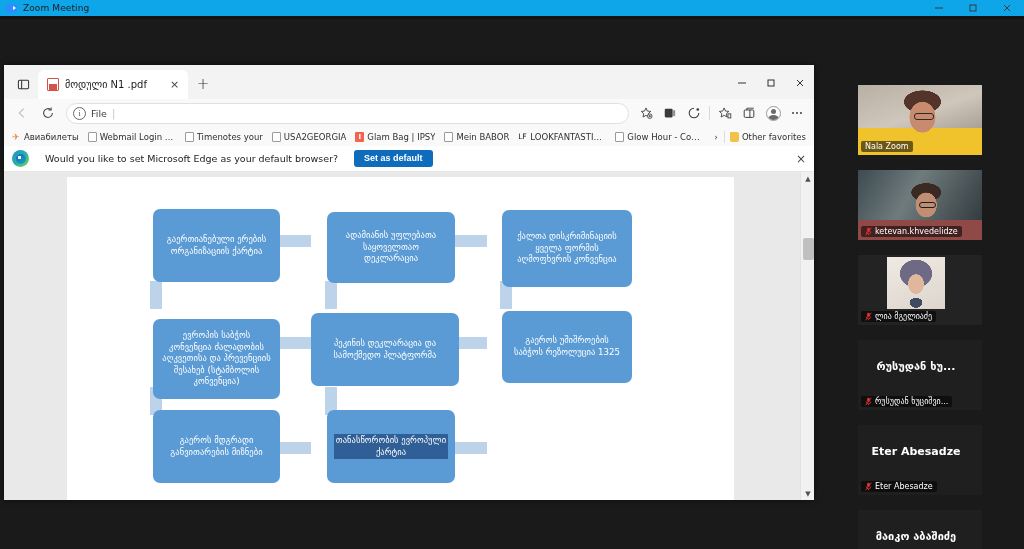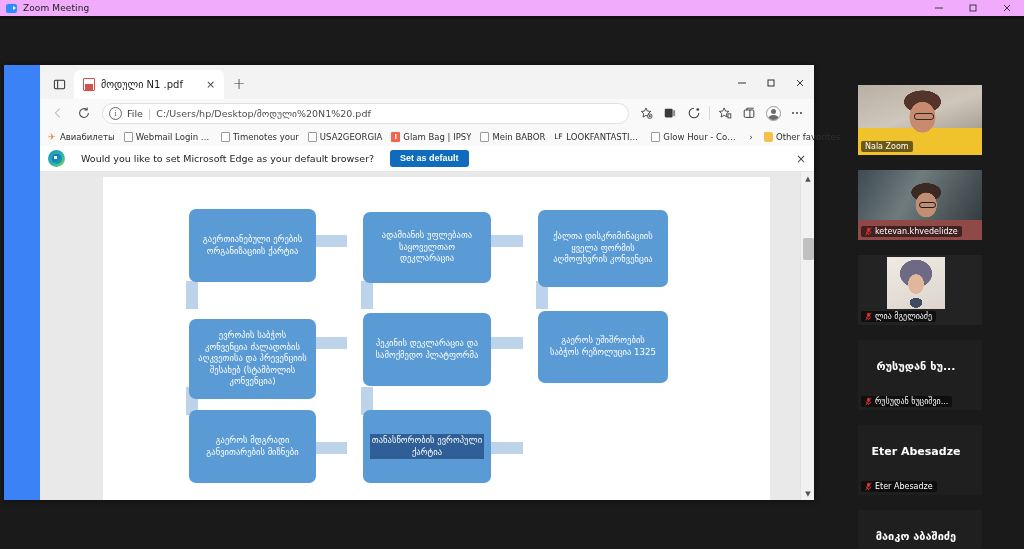--- a/index.html
+++ b/index.html
@@ -14,21 +14,21 @@
   #zoom-app {
     position: relative;
     width: 1024px; height: 549px;
     background: #1a1a1a;
   }
 
   
   .zoom-titlebar {
     position: absolute; top: 0; left: 0;
     width: 1024px; height: 16px;
-    background: #f0abfc;
+    background: #0ea5e9;
     display: flex; align-items: center;
   }
   .zoom-logo {
     width: 11px; height: 9px;
     margin-left: 6px; margin-right: 6px;
     background: #2d8cff;
     border-radius: 2px;
     position: relative;
     flex: none;
   }
@@ -61,21 +61,20 @@
     background: #111111;
   }
 
   
   #edge-window {
     position: absolute;
     left: 4px; top: 65px;
     width: 810px; height: 435px;
     background: #3b82f6;
     box-shadow: 0 0 6px rgba(0,0,0,.55);
-    padding-left: 36px;
   }
 
   
   .tabstrip {
     height: 34px;
     background: #f3f3f3;
     display: flex; align-items: flex-end;
     padding-left: 4px;
     position: relative;
   }
@@ -497,21 +496,20 @@
         <svg width="14" height="14" viewBox="0 0 16 16">
             <path d="M13 8 A5 5 0 1 1 11.2 4.2" fill="none" stroke="currentColor" stroke-width="1.2"></path>
             <path d="M11.6 1.6 L11.6 4.6 L8.6 4.6" fill="none" stroke="currentColor" stroke-width="1.2"></path>
           </svg>
       </div>
 
       <div class="omnibox">
         <span class="omni-info">i</span>
         <span class="omni-file">File</span>
         <span class="omni-sep">|</span>
-        <span class="omni-url">C:/Users/hp/Desktop/მოდული%20N1%20.pdf</span>
       </div>
 
       <div class="tb-icon">
         <svg width="14" height="14" viewBox="0 0 16 16">
             <path d="M8 2.2 L9.6 5.8 L13.4 6.2 L10.6 8.8 L11.4 12.6 L8 10.7 L4.6 12.6 L5.4 8.8 L2.6 6.2 L6.4 5.8 Z" fill="none" stroke="currentColor" stroke-width="1"></path>
             <circle cx="12.3" cy="11.6" r="2.6" fill="#fff" stroke="currentColor" stroke-width="1"></circle>
             <line x1="12.3" y1="10.3" x2="12.3" y2="12.9" stroke="currentColor" stroke-width="1"></line>
             <line x1="11" y1="11.6" x2="13.6" y2="11.6" stroke="currentColor" stroke-width="1"></line>
           </svg>
       </div>
@@ -622,21 +620,21 @@
         <div class="node" style="left:260px;top:35px;width:128px;height:71px;">
           <span>ადამიანის უფლებათა საყოველთაო დეკლარაცია</span>
         </div>
         <div class="node" style="left:435px;top:33px;width:130px;height:77px;">
           <span>ქალთა დისკრიმინაციის ყველა ფორმის აღმოფხვრის კონვენცია</span>
         </div>
 
         <div class="node" style="left:86px;top:142px;width:127px;height:80px;">
           <span>ევროპის საბჭოს კონვენცია ძალადობის აღკვეთისა და პრევენციის შესახებ (სტამბოლის კონვენცია)</span>
         </div>
-        <div class="node" style="left:260px;top:136px;width:128px;height:73px;">
+        <div class="node" style="left:244px;top:136px;width:148px;height:73px;">
           <span>პეკინის დეკლარაცია და სამოქმედო პლატფორმა</span>
         </div>
         <div class="node" style="left:435px;top:134px;width:130px;height:72px;">
           <span>გაეროს უშიშროების საბჭოს რეზოლუცია 1325</span>
         </div>
 
         <div class="node" style="left:260px;top:233px;width:128px;height:73px;">
           <span class="sel">თანასწორობის ევროპული ქარტია</span>
         </div>
         <div class="node" style="left:86px;top:233px;width:127px;height:73px;">

